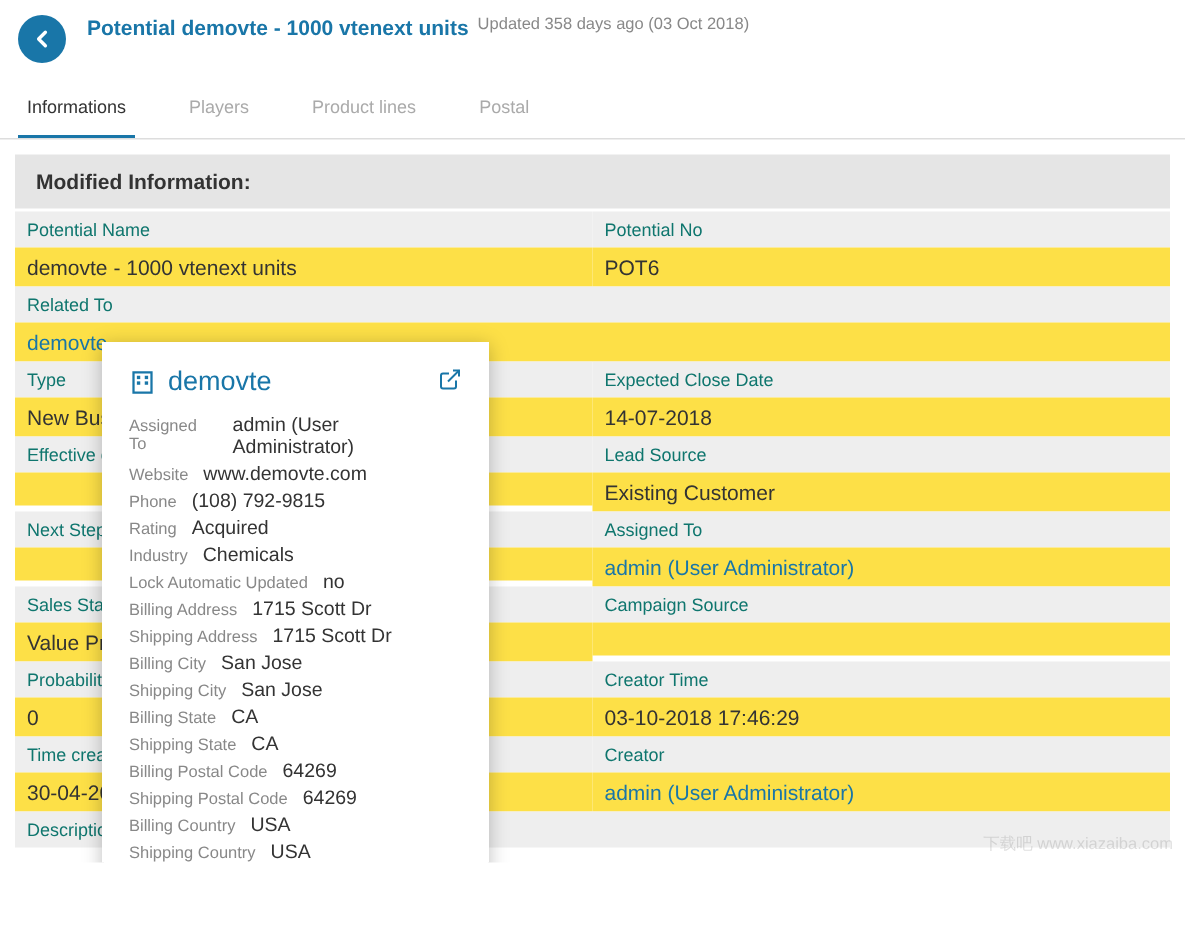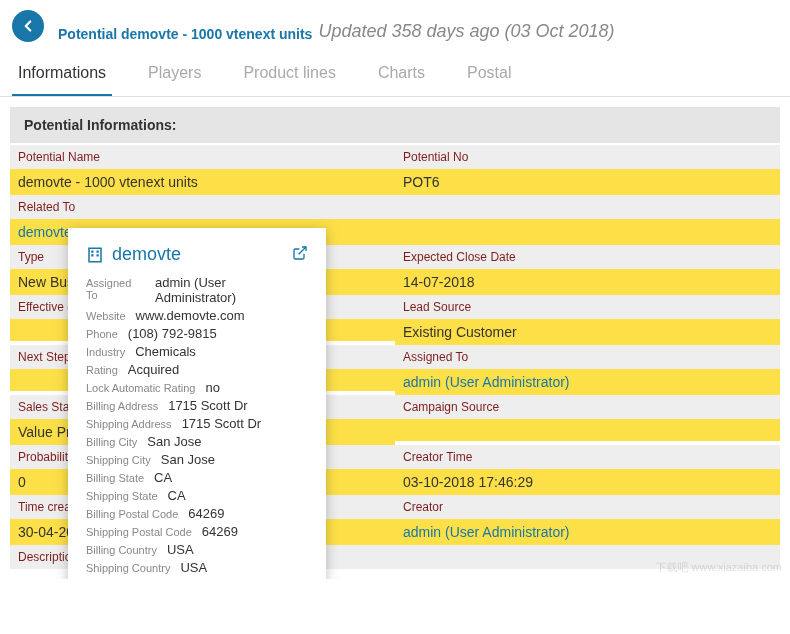--- a/index.html
+++ b/index.html
@@ -1,28 +1,28 @@
 <!DOCTYPE html>
 <html><head>
 <meta charset="utf-8">
 <style>
 * { box-sizing: border-box; margin: 0; padding: 0; }
 body { font-family: -apple-system, BlinkMacSystemFont, "Segoe UI", Arial, sans-serif; font-size: 13px; color: #333; background: #fff; width: 790px; position: relative; }
-.header { display: flex; align-items: flex-end; padding: 10px 12px; }
+.header { display: flex; align-items: flex-start; padding: 10px 12px; }
 .back-btn { width: 32px; height: 32px; border-radius: 50%; background: #1976a8; display: flex; align-items: center; justify-content: center; cursor: pointer; margin-right: 14px; }
 .title { color: #1976a8; font-weight: 600; font-size: 14px; }
-.subtitle { color: #888; font-size: 18px; margin-left: 6px; font-weight: 400; font-style: italic; }
+.subtitle { color: #888; font-size: 11px; margin-left: 6px; font-weight: 400; }
 .tabs { display: flex; border-bottom: 1px solid #ddd; padding: 0 12px; gap: 30px; }
-.tab { padding: 12px 6px; color: #aaa; font-size: 16px; cursor: pointer; border-bottom: 2px solid transparent; }
+.tab { padding: 12px 6px; color: #aaa; font-size: 12px; cursor: pointer; border-bottom: 2px solid transparent; }
 .tab.active { color: #333; border-bottom: 2px solid #1976a8; font-weight: 500; }
 .content { padding: 10px; }
 .section-header { background: #e5e5e5; padding: 10px 14px; font-weight: 600; font-size: 14px; color: #333; margin-bottom: 2px; }
 .row { display: flex; }
 .cell { flex: 1 1 50%; display: flex; flex-direction: column; }
-.label { background: #eee; color: #7f1d1d; font-size: 12px; padding: 5px 8px; }
+.label { background: #eee; color: #0f766e; font-size: 12px; padding: 5px 8px; }
 .value { background: #fde047; padding: 5px 8px; font-size: 14px; color: #333; min-height: 22px; }
 .value.link { color: #1976a8; }
 .popup { position: absolute; left: 68px; top: 228px; width: 258px; background: #fff; box-shadow: 0 2px 12px rgba(0,0,0,0.25); padding: 16px 18px 14px 18px; z-index: 10; }
 .popup-head { display: flex; align-items: center; justify-content: space-between; margin-bottom: 10px; }
 .popup-title { display: flex; align-items: center; gap: 8px; color: #1976a8; font-size: 18px; }
 .popup-row { display: flex; align-items: baseline; gap: 10px; margin: 3px 0; }
 .popup-label { font-size: 11px; color: #888; min-width: auto; }
 .popup-value { font-size: 13px; color: #333; }
 .ext-icon { color: #1976a8; cursor: pointer; }
 .watermark { position: absolute; right: 8px; bottom: 6px; opacity: 0.2; font-size: 11px; color: #666; pointer-events: none; text-align: left; line-height: 1.1; }
@@ -37,26 +37,25 @@
       </svg>
   </div>
   <span class="title">Potential demovte - 1000 vtenext units</span>
   <span class="subtitle">Updated 358 days ago (03 Oct 2018)</span>
 </div>
 
 <div class="tabs">
   <div class="tab active">Informations</div>
   <div class="tab">Players</div>
   <div class="tab">Product lines</div>
-  <div class="tab">Charts</div>
   <div class="tab">Postal</div>
 </div>
 
 <div class="content">
-  <div class="section-header">Potential Informations:</div>
+  <div class="section-header">Modified Information:</div>
 
   <div class="row">
     <div class="cell">
         <div class="label">Potential Name</div>
         <div class="value">demovte - 1000 vtenext units</div>
       </div>
     <div class="cell">
         <div class="label">Potential No</div>
         <div class="value">POT6</div>
       </div>
@@ -162,29 +161,29 @@
       </div>
       <div class="popup-row">
         <span class="popup-label">Website</span>
         <span class="popup-value">www.demovte.com</span>
       </div>
       <div class="popup-row">
         <span class="popup-label">Phone</span>
         <span class="popup-value">(108) 792-9815</span>
       </div>
       <div class="popup-row">
+        <span class="popup-label">Rating</span>
+        <span class="popup-value">Acquired</span>
+      </div>
+      <div class="popup-row">
         <span class="popup-label">Industry</span>
         <span class="popup-value">Chemicals</span>
       </div>
       <div class="popup-row">
-        <span class="popup-label">Rating</span>
-        <span class="popup-value">Acquired</span>
-      </div>
-      <div class="popup-row">
-        <span class="popup-label">Lock Automatic Rating</span>
+        <span class="popup-label">Lock Automatic Updated</span>
         <span class="popup-value">no</span>
       </div>
       <div class="popup-row">
         <span class="popup-label">Billing Address</span>
         <span class="popup-value">1715 Scott Dr</span>
       </div>
       <div class="popup-row">
         <span class="popup-label">Shipping Address</span>
         <span class="popup-value">1715 Scott Dr</span>
       </div>

